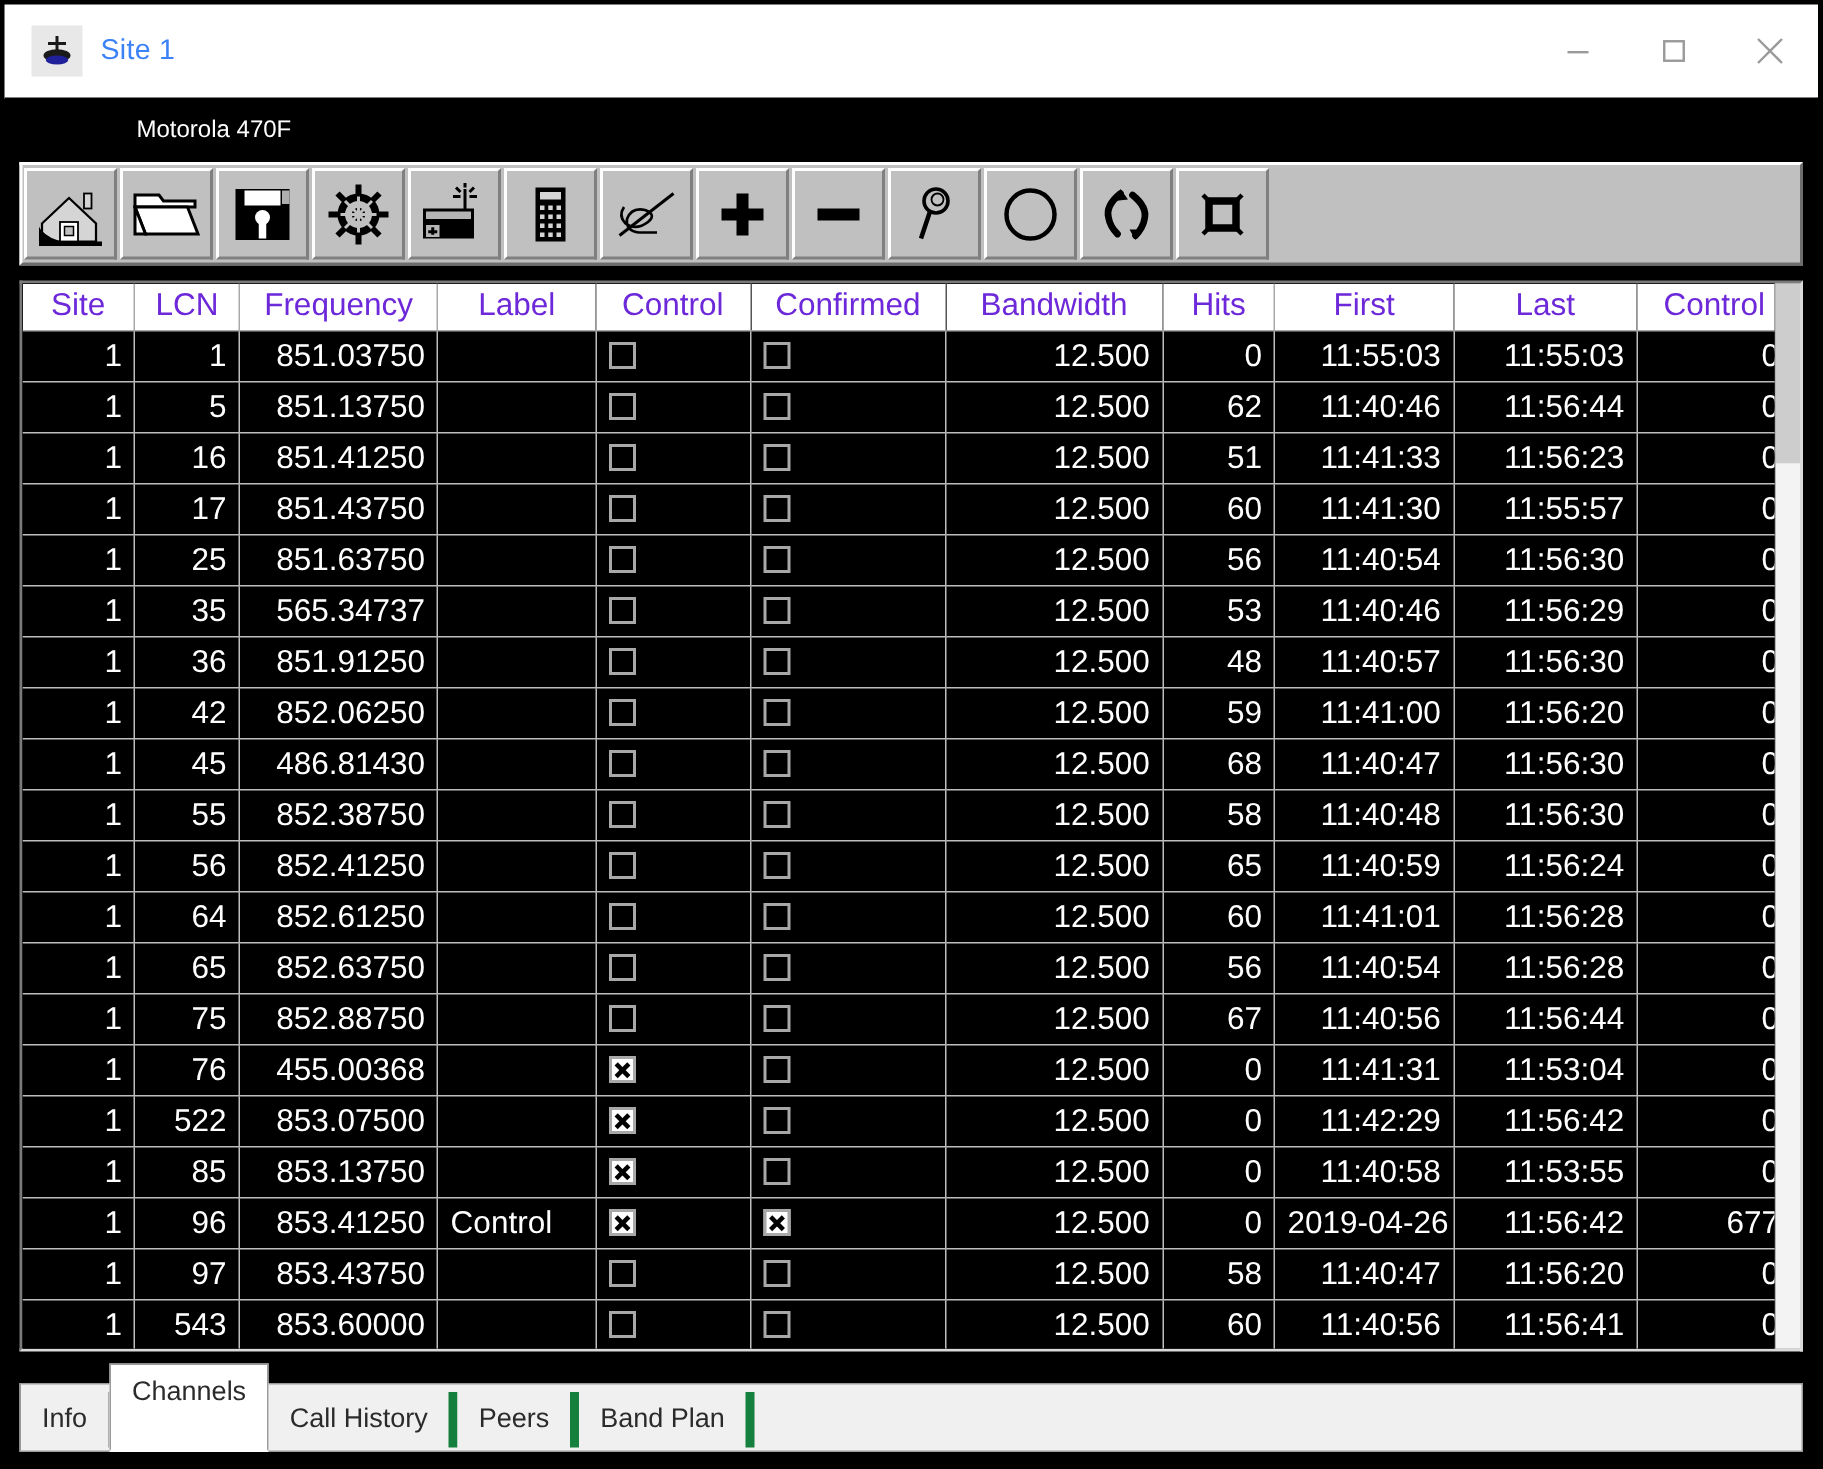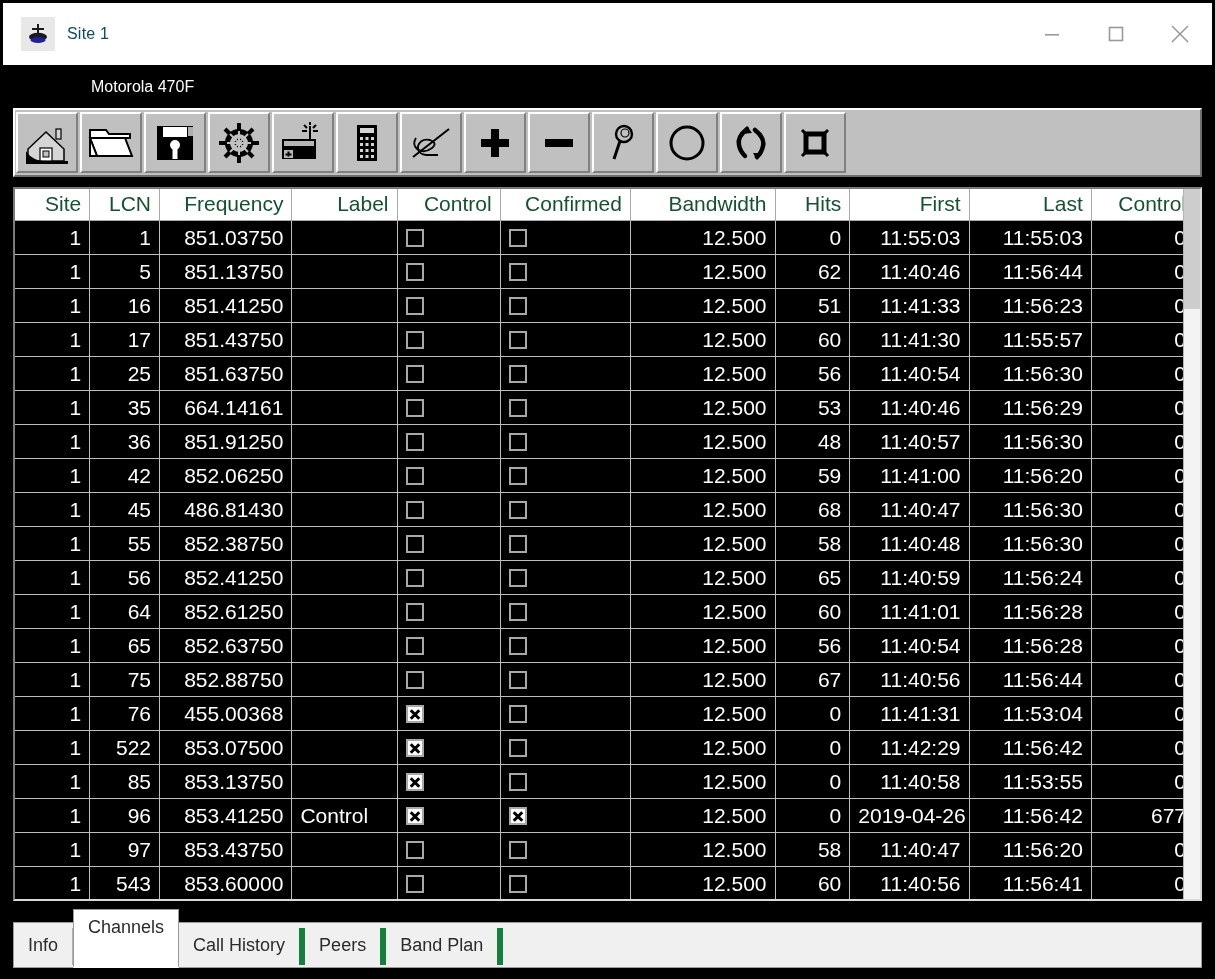--- a/index.html
+++ b/index.html
@@ -23,21 +23,21 @@
     box-sizing:border-box;
     border-bottom:1px solid #000;
   }
   .tb-icon{
     width:34px;height:34px;margin-left:18px;margin-right:12px;
     background:#e8e8e8;
     display:flex;align-items:center;justify-content:center;
     flex:0 0 auto;
   }
   .tb-title{
-    font-size:16px;color:#0c4a6e;letter-spacing:0.2px;
+    font-size:19px;color:#3b82f6;letter-spacing:0.2px;
     white-space:nowrap;
   }
   .tb-spacer{flex:1 1 auto;}
   .tb-btn{
     width:64px;height:62px;
     display:flex;align-items:center;justify-content:center;
     flex:0 0 auto;
   }
   .tb-btn svg{display:block;}
 
@@ -96,24 +96,24 @@
   .gridinner{
     flex:1 1 auto;overflow:hidden;background:#000;position:relative;
   }
   table.grid{
     border-collapse:collapse;
     table-layout:fixed;
     width:1180px;
     font-size:21px;
   }
   table.grid th{
-    background:#ffffff;color:#14532d;
+    background:#ffffff;color:#6d28d9;
     font-weight:normal;
     font-size:21px;
-    text-align:right;
+    text-align:center;
     padding:3px 8px 4px 8px;
     height:29px;
     box-sizing:border-box;
     border-right:1px solid #a9a9a9;
     border-bottom:1px solid #a9a9a9;
     white-space:nowrap;
     overflow:hidden;
   }
   table.grid td{
     background:#000;color:#ffffff;
@@ -479,21 +479,21 @@
               <td class="ctr"><span class="cbox"></span></td>
               <td class="num">12.500</td>
               <td class="num">56</td>
               <td class="num">11:40:54</td>
               <td class="num">11:56:30</td>
               <td class="num">0</td>
             </tr>
             <tr>
               <td class="num">1</td>
               <td class="num">35</td>
-              <td class="num">664.14161</td>
+              <td class="num">565.34737</td>
               <td class="txt"></td>
               <td class="ctr"><span class="cbox"></span></td>
               <td class="ctr"><span class="cbox"></span></td>
               <td class="num">12.500</td>
               <td class="num">53</td>
               <td class="num">11:40:46</td>
               <td class="num">11:56:29</td>
               <td class="num">0</td>
             </tr>
             <tr>

